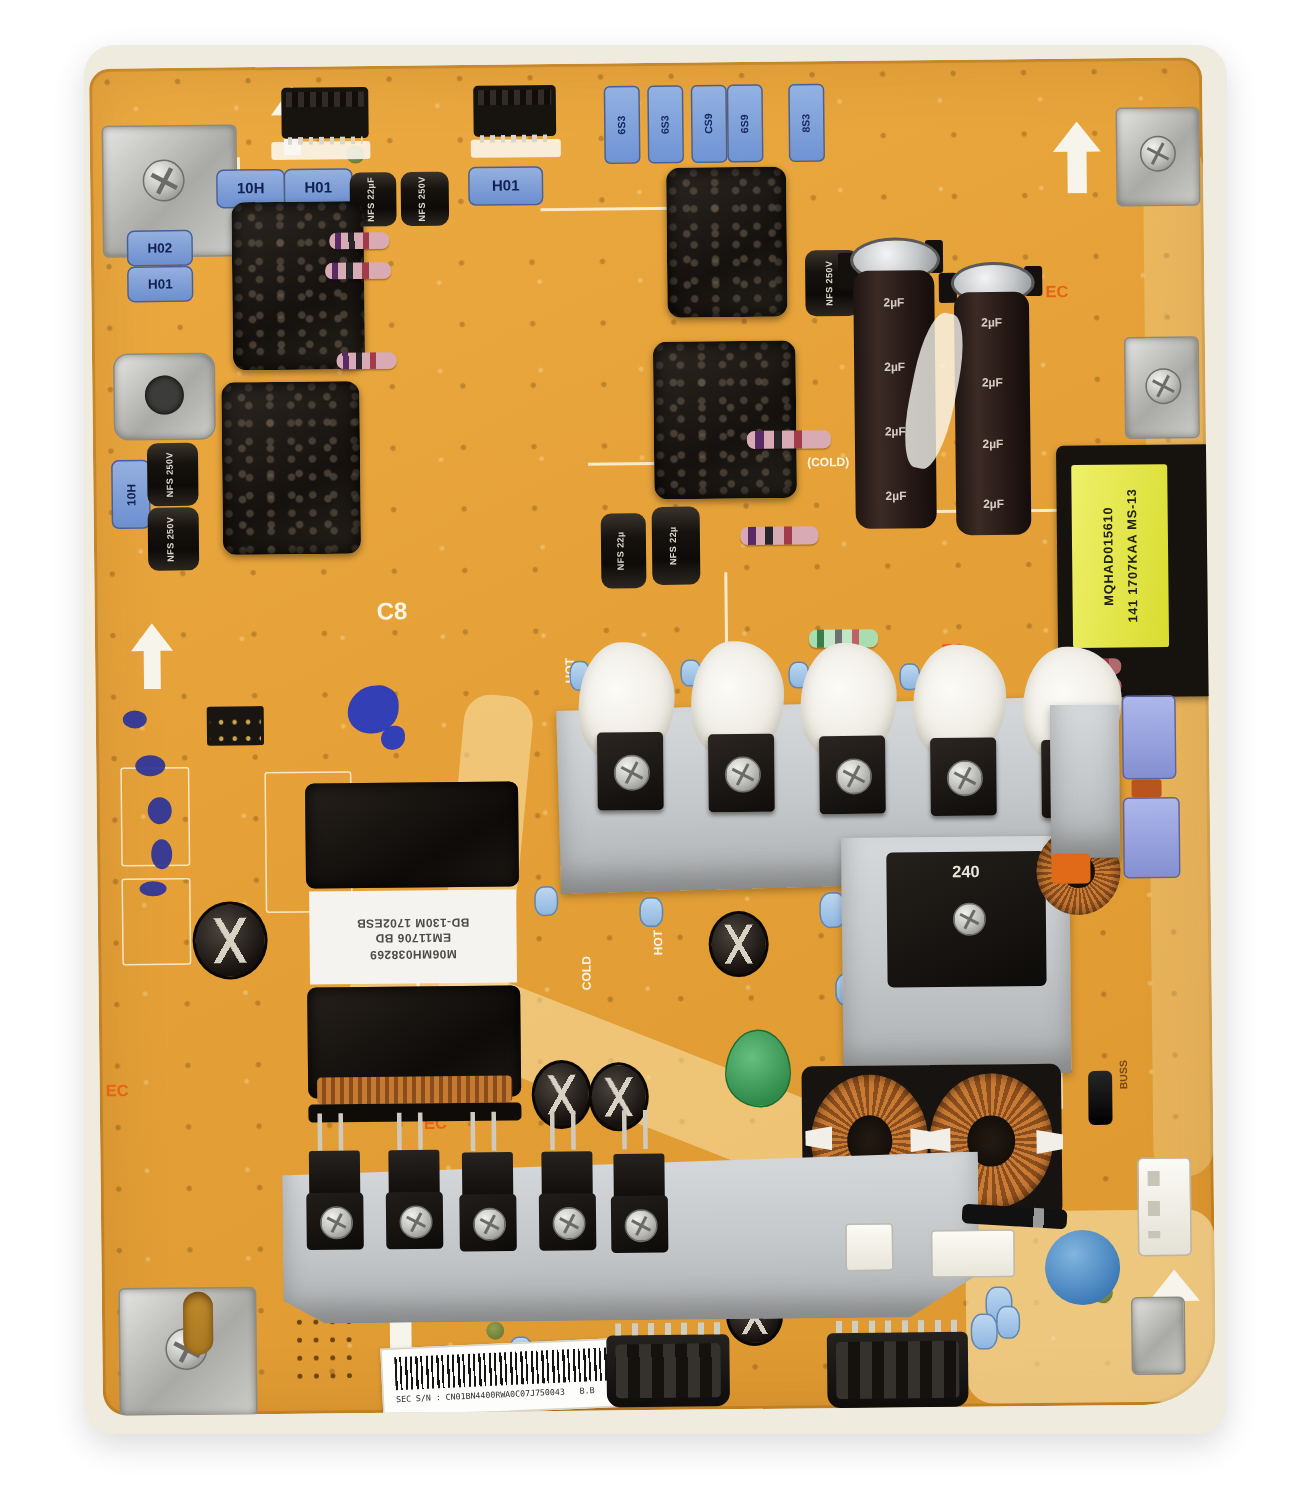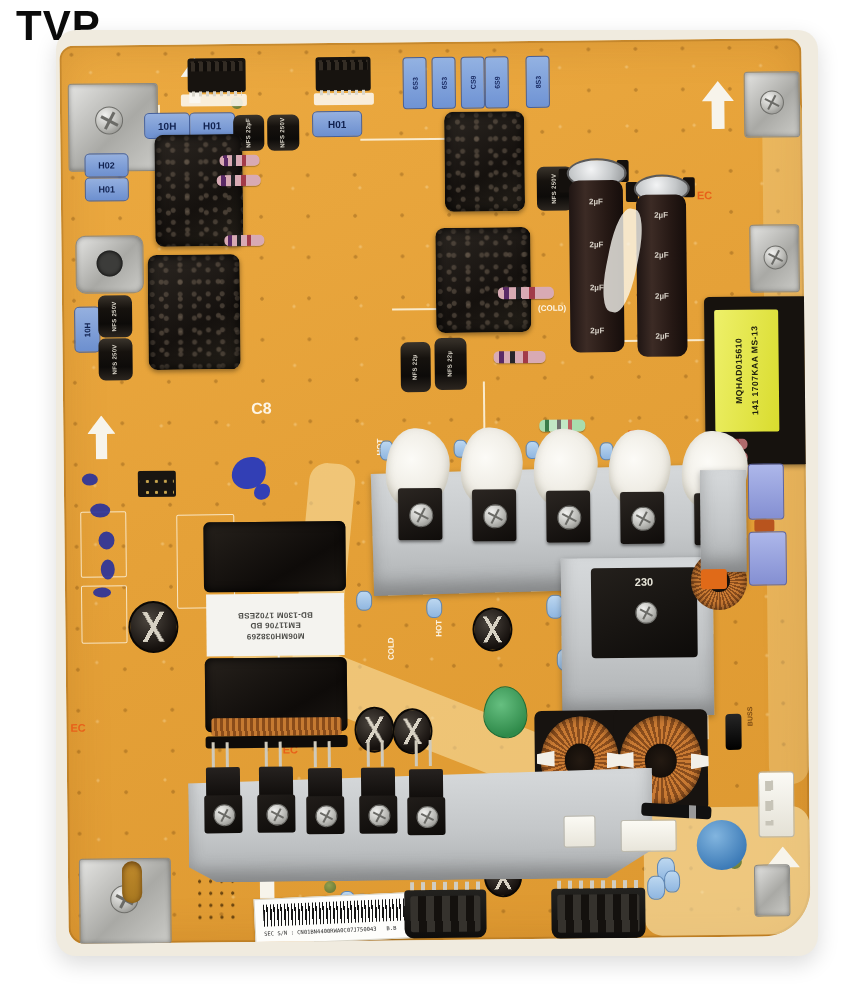--- a/index.html
+++ b/index.html
@@ -116,21 +116,20 @@
   .wfcap{background:linear-gradient(180deg,#fbfaf4,#e8e5da);border:1px solid #bdbaae;border-radius:3px;}
   .diode{background:linear-gradient(90deg,#111 0 68%,#999 68% 78%,#111 78% 100%);border-radius:4px;}
   .hole{border-radius:50%;background:radial-gradient(circle at 40% 35%,#93a04f,#5f7030);}
   .cut{background:linear-gradient(180deg,#c08a2c,#a87820);border-radius:10px;box-shadow:inset 0 2px 6px rgba(60,30,0,.7);}
   .viagrid{background-image:radial-gradient(circle,#6a4510 1.4px,transparent 1.9px);background-size:11px 12px;}
 </style>
 </head>
 <body>
 
 <div class="stage">
-  <div class="ps tvp">TVP</div>
   <div class="ps tray"></div>
 
   <div class="ps board">
 
     <div class="ps zone" style="left:236px;top:420px;width:46px;height:214px;transform:rotate(6deg);"></div>
     <div class="ps zone" style="left:160px;top:636px;width:334px;height:56px;transform:rotate(22deg);"></div>
     <div class="ps zone" style="left:576px;top:768px;width:166px;height:128px;background:rgba(249,230,178,.6);"></div>
     <div class="ps zone" style="left:702px;top:56px;width:40px;height:690px;background:rgba(247,226,170,.32);"></div>
 
     <div class="ps arrow" style="left:121px;top:13px;width:28px;height:46px;"></div>
@@ -358,21 +357,21 @@
     <div class="ps minicap" style="left:504px;top:798px;width:18px;height:26px;"></div>
     <div class="ps minicap" style="left:536px;top:801px;width:18px;height:26px;"></div>
     <div class="ps minicap" style="left:589px;top:818px;width:16px;height:22px;"></div>
     <div class="ps minicap" style="left:579px;top:836px;width:16px;height:22px;"></div>
     <div class="ps minicap" style="left:596px;top:831px;width:14px;height:20px;"></div>
     <div class="ps minicap" style="left:271px;top:848px;width:14px;height:20px;"></div>
     <div class="ps minicap" style="left:286px;top:851px;width:14px;height:20px;"></div>
 
     <div class="ps hs" style="left:496px;top:518px;width:152px;height:158px;"></div>
     <div class="ps icchip" style="left:526px;top:528px;width:106px;height:82px;">
-      <span>230</span>
+      <span>240</span>
       <div class="ps screw" style="left:44px;top:34px;width:20px;height:20px;"></div>
     </div>
     <div class="ps toroid" style="left:626px;top:513px;width:56px;height:58px;"></div>
 
     <div class="ps hs" style="left:636px;top:431px;width:46px;height:102px;"></div>
     <div class="ps pwcap" style="left:684px;top:425px;width:34px;height:54px;"></div>
     <div class="ps" style="left:690px;top:481px;width:20px;height:12px;background:#b8541e;border-radius:2px;"></div>
     <div class="ps pwcap" style="left:684px;top:493px;width:36px;height:52px;"></div>
     <div class="ps" style="left:636px;top:530px;width:26px;height:20px;background:#e06a18;border-radius:3px;"></div>
     <div class="ps fuse" style="left:659px;top:675px;width:16px;height:36px;"></div>

